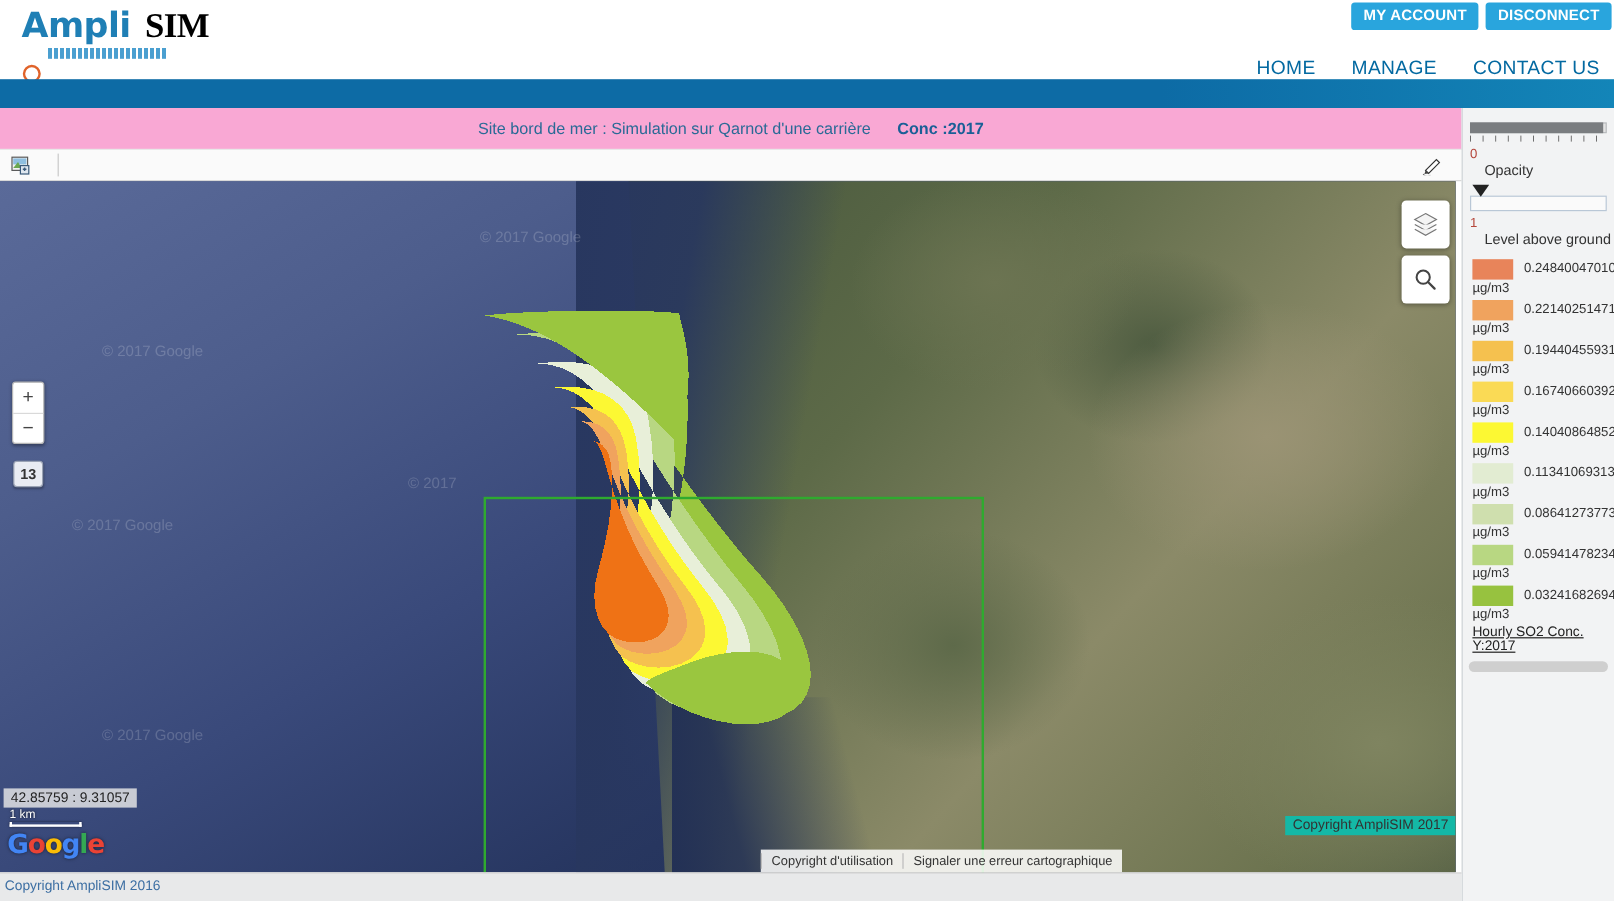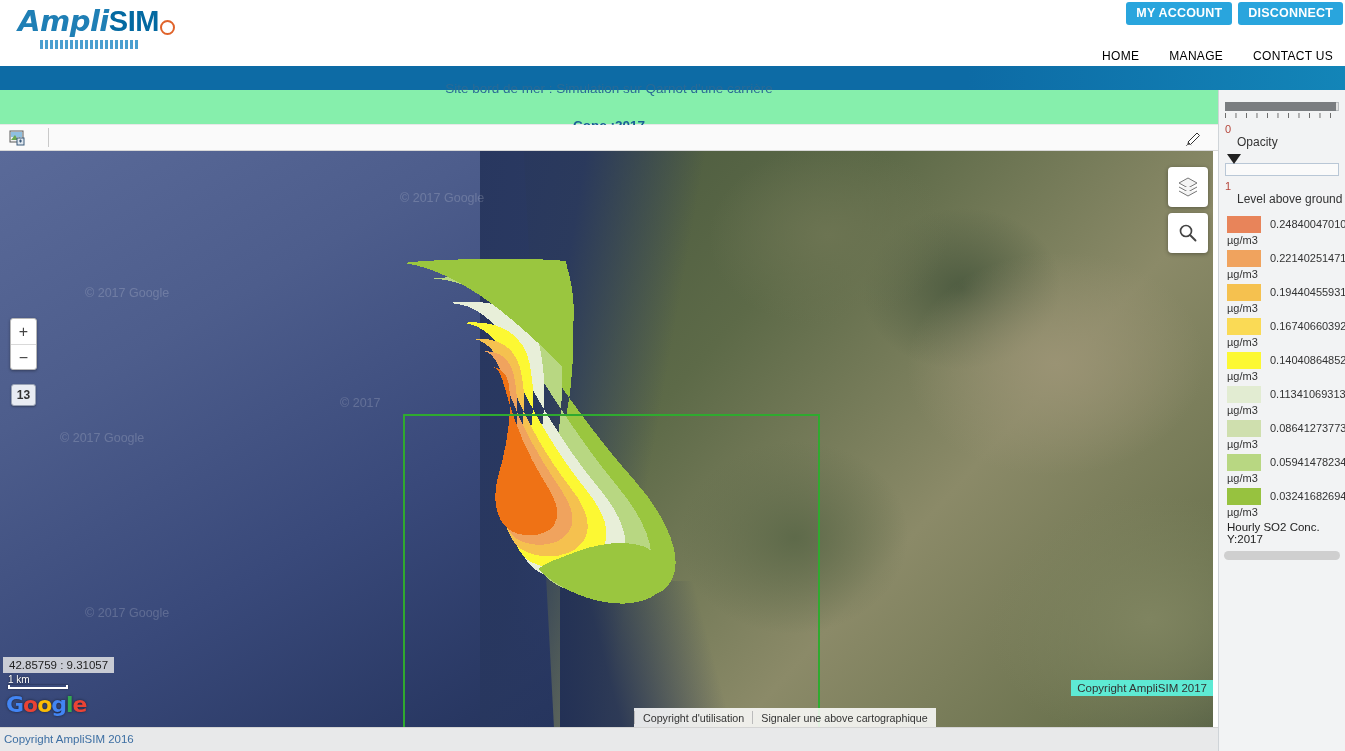--- a/index.html
+++ b/index.html
@@ -8,44 +8,44 @@
     font-family: "Liberation Sans", sans-serif;
     background: #ffffff;
     overflow: hidden;
   }
   body { position: relative; }
 
   
   .topbar { position: absolute; left:0; top:0; width:1345px; height:66px; background:#fff; }
   .logo { position:absolute; left:18px; top:4px; width:165px; height:52px; }
   .logo-text { font-size:29px; font-weight:bold; letter-spacing:-0.5px; line-height:34px; }
-  .logo-ampli { color:#1f7fb5; font-family:"DejaVu Sans", sans-serif;font-style:italic; }
-  .logo-sim { color:#0369a1; font-family:Liberation Sans, sans-serif; }
+  .logo-ampli { color:#1f7fb5; font-family:"DejaVu Sans", sans-serif; }
+  .logo-sim { color:#000000; font-family:Liberation Serif, serif;margin-left:12px; }
   .logo-o { display:inline-block; width:15px; height:15px; border:2px solid #e0632a;
             border-radius:50%; vertical-align:middle; margin-left:1px; position:relative; top:4px;}
   .logo-bars { position:absolute; left:22px; top:36px; width:100px; height:9px;
      background:repeating-linear-gradient(to right,#4a9fd0 0px,#4a9fd0 3px,#ffffff 3px,#ffffff 5px); }
 
   .acct-buttons { position:absolute; right:2px; top:2px; display:flex; gap:6px; }
   .btn-blue {
     background:#29a5dd; color:#fff; font-size:12.5px; font-weight:bold;
     padding:4px 10px 5px; border:none; border-radius:3px; letter-spacing:0.2px;
     cursor:pointer; font-family:"Liberation Sans", sans-serif;
   }
   .mainnav { position:absolute; right:12px; top:49px; display:flex; gap:30px; }
-  .mainnav a { color:#000000; font-size:12px; text-decoration:none; letter-spacing:0.3px; cursor:pointer; }
+  .mainnav a { color:#0369a1; font-size:16px; text-decoration:none; letter-spacing:0.3px; cursor:pointer; }
 
   
   .bluestripe { position:absolute; left:0; top:66px; width:1345px; height:24px;
     background:linear-gradient(to right,#0d6ba5 0%, #0d6ba5 72%, #1385b8 100%); }
 
   
   .subtitle-bar { position:absolute; left:0; top:90px; width:1218px; height:35px;
-    background:#86efac; display:flex; align-items:center; justify-content:center; gap:22px;
-    border-bottom:1px solid #e8e8e8;flex-direction:column; }
+    background:#f9a8d4; display:flex; align-items:center; justify-content:center; gap:22px;
+    border-bottom:1px solid #e8e8e8; }
   .subtitle-main { color:#2a6a96; font-size:13.5px; }
   .subtitle-year { color:#1a5f96; font-size:13.5px; font-weight:bold; }
 
   
   .map-toolbar { position:absolute; left:0; top:125px; width:1218px; height:26px;
     background:#fafafa; border-bottom:1px solid #d8d8d8; }
   .tool-icon { position:absolute; left:9px; top:4px; width:17px; height:17px; cursor:pointer; }
   .tool-sep { position:absolute; left:48px; top:3px; width:1px; height:19px; background:#c9c9c9; }
   .tool-pencil { position:absolute; right:15px; top:4px; width:18px; height:17px; cursor:pointer; }
 
@@ -96,21 +96,21 @@
 
   .coords { position:absolute; left:3px; bottom:54px; background:rgba(232,232,232,0.82);
      padding:2px 6px; font-size:11.5px; color:#222; }
   .scale-bar { position:absolute; left:8px; bottom:38px; color:#fff; font-size:10px;
      text-shadow:0 0 2px rgba(0,0,0,.8); }
   .scale-line { width:60px; height:4px; border:2px solid #fff; border-top:none;
      box-shadow:0 0 2px rgba(0,0,0,.6); }
   .google-logo { position:absolute; left:6px; bottom:10px; font-size:22px; font-weight:bold;
      font-family:"DejaVu Sans", sans-serif; letter-spacing:-1px;
      text-shadow:0 0 3px rgba(0,0,0,.55); }
-  .ampli-copy { position:absolute; right:0px; bottom:31px; background:#5eead4; color:#333;
+  .ampli-copy { position:absolute; right:0px; bottom:31px; background:#14b8a6; color:#333;
      font-size:11.5px; padding:2px 6px; }
   .attrib { position:absolute; left:634px; bottom:0; height:19px; background:rgba(255,255,255,0.86);
      display:flex; align-items:center; font-size:10.7px; color:#333; }
   .attrib span { padding:0 8px; }
   .attrib .divider { width:1px; height:13px; background:#bbb; padding:0; }
 
   
   .rightpanel { position:absolute; left:1218px; top:90px; width:127px; height:661px;
      background:#f2f3f4; border-left:1px solid #cfd4d8; overflow:hidden; }
   .slider-row { position:relative; margin:0 6px; }
@@ -122,21 +122,21 @@
   .slider-val { font-size:11px; color:#b5463b; margin-left:6px; }
   .slider-label { font-size:12px; color:#333; margin-left:18px; }
   .handle2 { position:absolute; left:2px; top:-9px; width:0; height:0;
      border-left:7px solid transparent; border-right:7px solid transparent; border-top:10px solid #222; }
   .track2 { height:13px; background:#fafafa; border:1px solid #b9c7d6; margin:0 6px; }
 
   .legend-item { display:flex; align-items:center; height:20px; margin-top:2px; }
   .legend-swatch { width:34px; height:17px; margin-left:8px; flex:none; }
   .legend-val { font-size:11px; color:#333; margin-left:9px; white-space:nowrap; }
   .legend-unit { font-size:11px; color:#333; margin-left:8px; }
-  .legend-title { font-size:11.5px; color:#222; margin:3px 0 0 8px; }
+  .legend-title { font-size:11.5px; color:#222; margin:3px 0 0 8px;text-decoration:underline; }
   .hscroll { margin:6px 5px 0; height:9px; background:#cfcfcf; border-radius:5px; }
 
   
   .footer { position:absolute; left:0; top:727px; width:1218px; height:24px;
      background:#e8e9ea; border-top:1px solid #d4d4d4; }
   .footer span { position:absolute; left:4px; top:5px; font-size:11.5px; color:#3d6fa3; }
 </style>
 </head>
 <body>
 
@@ -254,21 +254,21 @@
     <div class="scale-line"></div>
   </div>
   <div class="google-logo">
     <span style="color:#4285F4;">G</span><span style="color:#EA4335;">o</span><span style="color:#FBBC05;">o</span><span style="color:#4285F4;">g</span><span style="color:#34A853;">l</span><span style="color:#EA4335;">e</span>
   </div>
   <div class="ampli-copy">Copyright AmpliSIM 2017</div>
   <div class="attrib">
     <span class="divider"></span>
     <span>Copyright d'utilisation</span>
     <span class="divider"></span>
-    <span>Signaler une above cartographique</span>
+    <span>Signaler une erreur cartographique</span>
   </div>
 </div>
 
 <div class="rightpanel">
 
   <div style="height:12px;"></div>
   <div class="slider-row">
     <div class="slider-track">
       <div class="slider-fill" id="opfill" style="width: 97%;"></div>
     </div>

